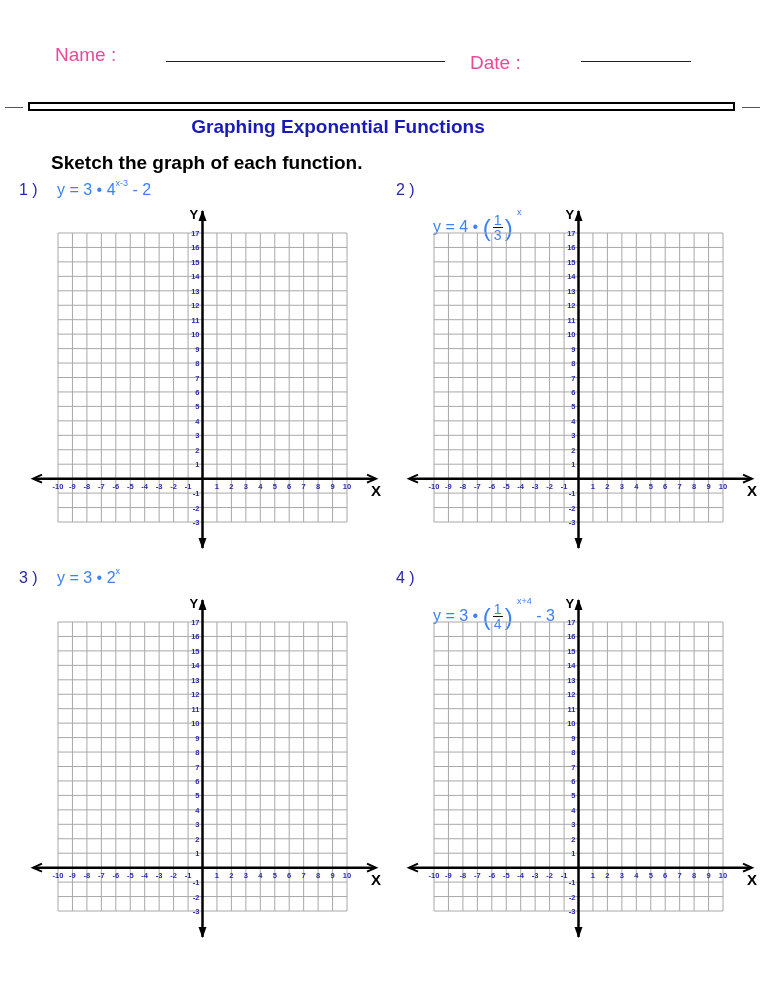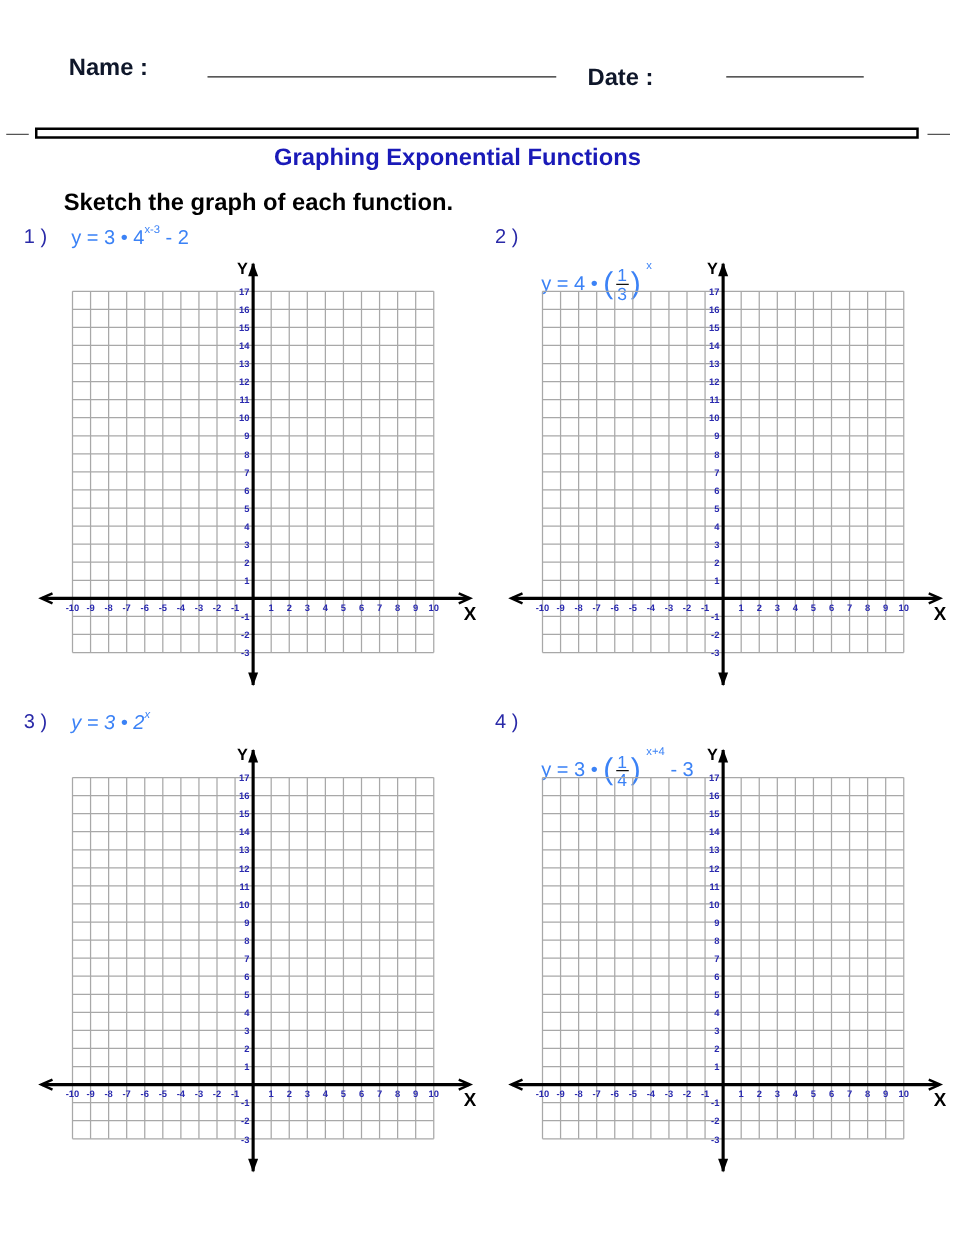--- a/index.html
+++ b/index.html
@@ -1,22 +1,22 @@
 <!DOCTYPE html>
 <html><head>
 <meta charset="utf-8">
 <style>
   html, body { margin:0; padding:0; background:#fff; }
   body { width:768px; height:994px; position:relative; overflow:hidden; font-family:"Liberation Sans", sans-serif; color:#000; }
   .abs { position:absolute; }
-  .hdr-label { font-size:19px; color:#0f172a;font-weight:bold; }
+  .hdr-label { font-size:19px; color:#ec4899; }
   .hdr-line { border-bottom:1.5px solid #222; height:0; }
   .title-bar { left:28px; top:102px; width:703px; height:5px; border:2px solid #000; background:#fff; }
   .side-dash { top:107px; height:0; border-top:1px solid #555; width:18px; }
-  .title { left:0; width:676px; top:116px; text-align:center; font-size:19px; font-weight:bold; color:#1a1ab8;padding-left:28px; }
+  .title { left:0; width:676px; top:116px; text-align:center; font-size:19px; font-weight:bold; color:#1a1ab8; }
   .instr { left:51px; top:152px; font-size:19px; font-weight:bold; }
   .qnum { font-size:16px; color:#2a2aa8; }
   .eq { font-size:16px; color:#3b82f6; white-space:nowrap; }
   .eq sup { font-size:9px; position:relative; top:-3px; }
   .frac { display:inline-flex; flex-direction:column; align-items:center; vertical-align:middle; font-size:14px; line-height:14px; margin:0 2px; }
   .frac .bar { border-top:1px solid #111; width:10px; }
   .paren { font-size:24px; vertical-align:middle; }
   svg text { font-family:"Liberation Sans", sans-serif; }
 </style>
 </head>
@@ -44,21 +44,21 @@
   <span>y = 4 •</span>
   <span class="paren">(</span><span class="frac">
       <span>1</span>
       <span class="bar"></span>
       <span>3</span>
     </span><span class="paren">)</span>
   <sup style="top:-10px;">x</sup><span></span>
 </div>
 
 <div class="abs qnum" style="left:19px;top:569px;">3 )</div>
-<div class="abs eq" style="left:57px;top:569px;font-style:italic;">
+<div class="abs eq" style="left:57px;top:569px;">
   <span>y = 3 • 2</span><sup>x</sup><span></span>
 </div>
 
 <div class="abs qnum" style="left:396px;top:569px;">4 )</div>
 <div class="abs eq" style="left:433px;top:562px;margin-top:40px;">
   <span>y = 3 •</span>
   <span class="paren">(</span><span class="frac">
       <span>1</span>
       <span class="bar"></span>
       <span>4</span>

